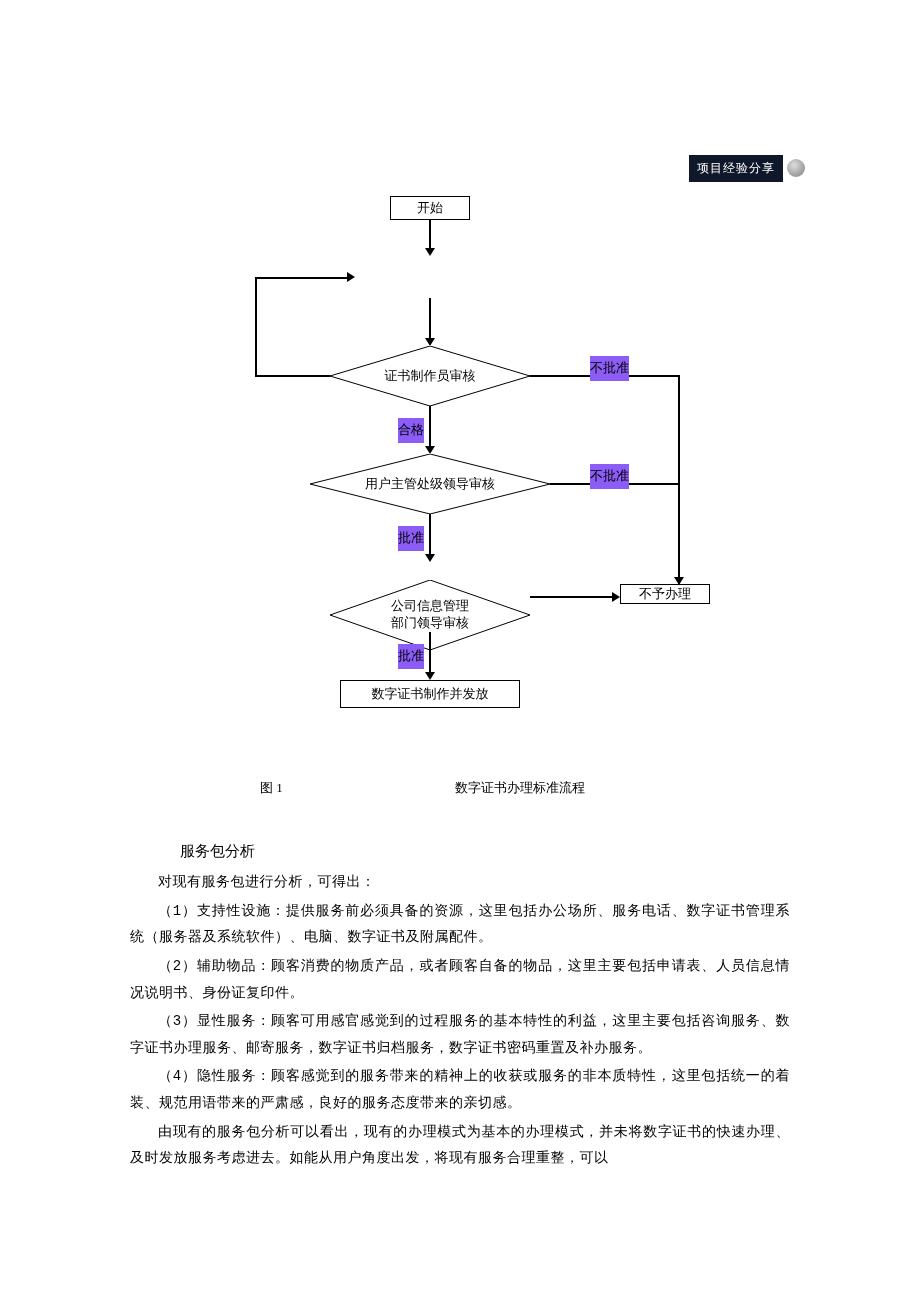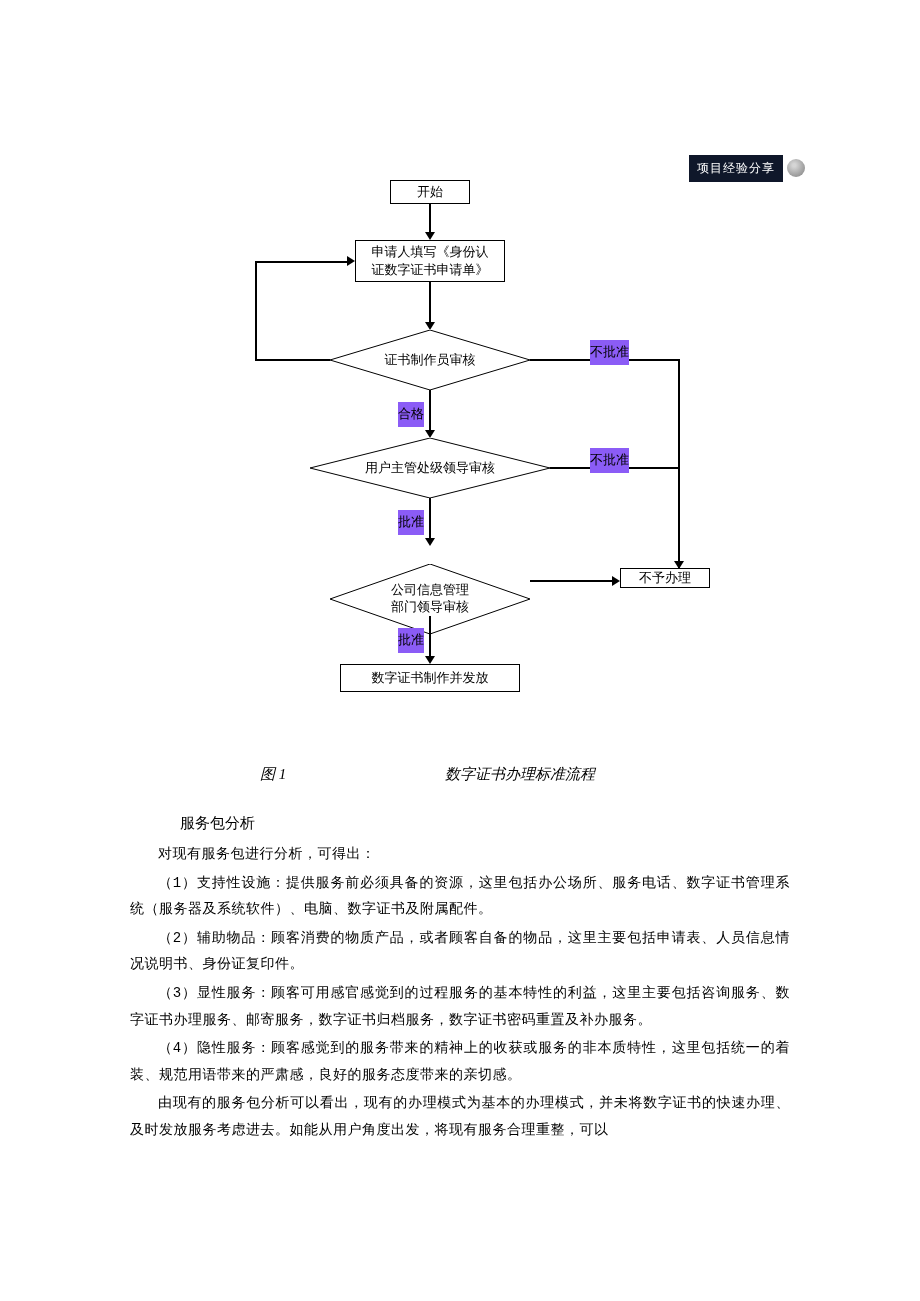--- a/index.html
+++ b/index.html
@@ -31,21 +31,21 @@
       height: 18px;
       background: radial-gradient(circle at 40% 35%, #d5d5d5 10%, #a8a8a8 55%, #7f7f7f 100%);
       border-radius: 50%;
       margin-left: 4px;
     }
     
     .flowchart {
       position: relative;
       width: 520px;
       height: 570px;
-      margin: 30px auto 10px auto;
+      margin: 46px auto 10px auto;
       text-decoration: underline;
     }
     .fc-box {
       position: absolute;
       border: 1px solid #000;
       background: #fff;
       padding: 4px 10px;
       font-size: 13px;
       text-align: center;
       display: flex;
@@ -86,25 +86,24 @@
       border-bottom: 5px solid transparent;
       border-left: 8px solid #000;
     }
     .fc-label {
       position: absolute;
       font-size: 13px;
       background: #8b5cf6;
     }
     .caption {
       text-align: center;
-      font-size: 15px;
-      margin: 4px auto 20px auto;
+      font-size: 13px;
+      margin: 4px auto 36px auto;
       width: 480px;
       display: flex;
-      font-style: italic;
     }
     .caption-left { width: 120px; text-align: left; padding-left: 40px; }
     .caption-right { flex: 1; text-align: center; }
     
     .section-title {
       font-size: 15px;
       margin: 8px 0 4px 50px;
     }
     p.body {
       text-indent: 2em;
@@ -123,24 +122,20 @@
 </div>
 
 <div class="flowchart">
 
   <div class="fc-box" style="left:190px; top:0; width:80px; height:24px;">
     <span>开始</span>
   </div>
   <div class="fc-line" style="left:229px; top:24px; width:2px; height:28px;"></div>
   <div class="fc-arrow-down" style="left:225px; top:52px;"></div>
 
-  <div class="fc-box" style="left:155px; top:60px; width:150px; height:42px; white-space:pre-line;">
-    <span>申请人填写《身份认
-证数字证书申请单》</span>
-  </div>
   <div class="fc-line" style="left:229px; top:102px; width:2px; height:40px;"></div>
   <div class="fc-arrow-down" style="left:225px; top:142px;"></div>
 
   <div class="fc-diamond" style="left:130px; top:150px;">
     <svg width="200" height="60">
         <polygon points="100,0 200,30 100,60 0,30" fill="#fff" stroke="#000" stroke-width="1"></polygon>
       </svg>
     <div class="fc-diamond-text">
         <span>证书制作员审核</span>
       </div>

